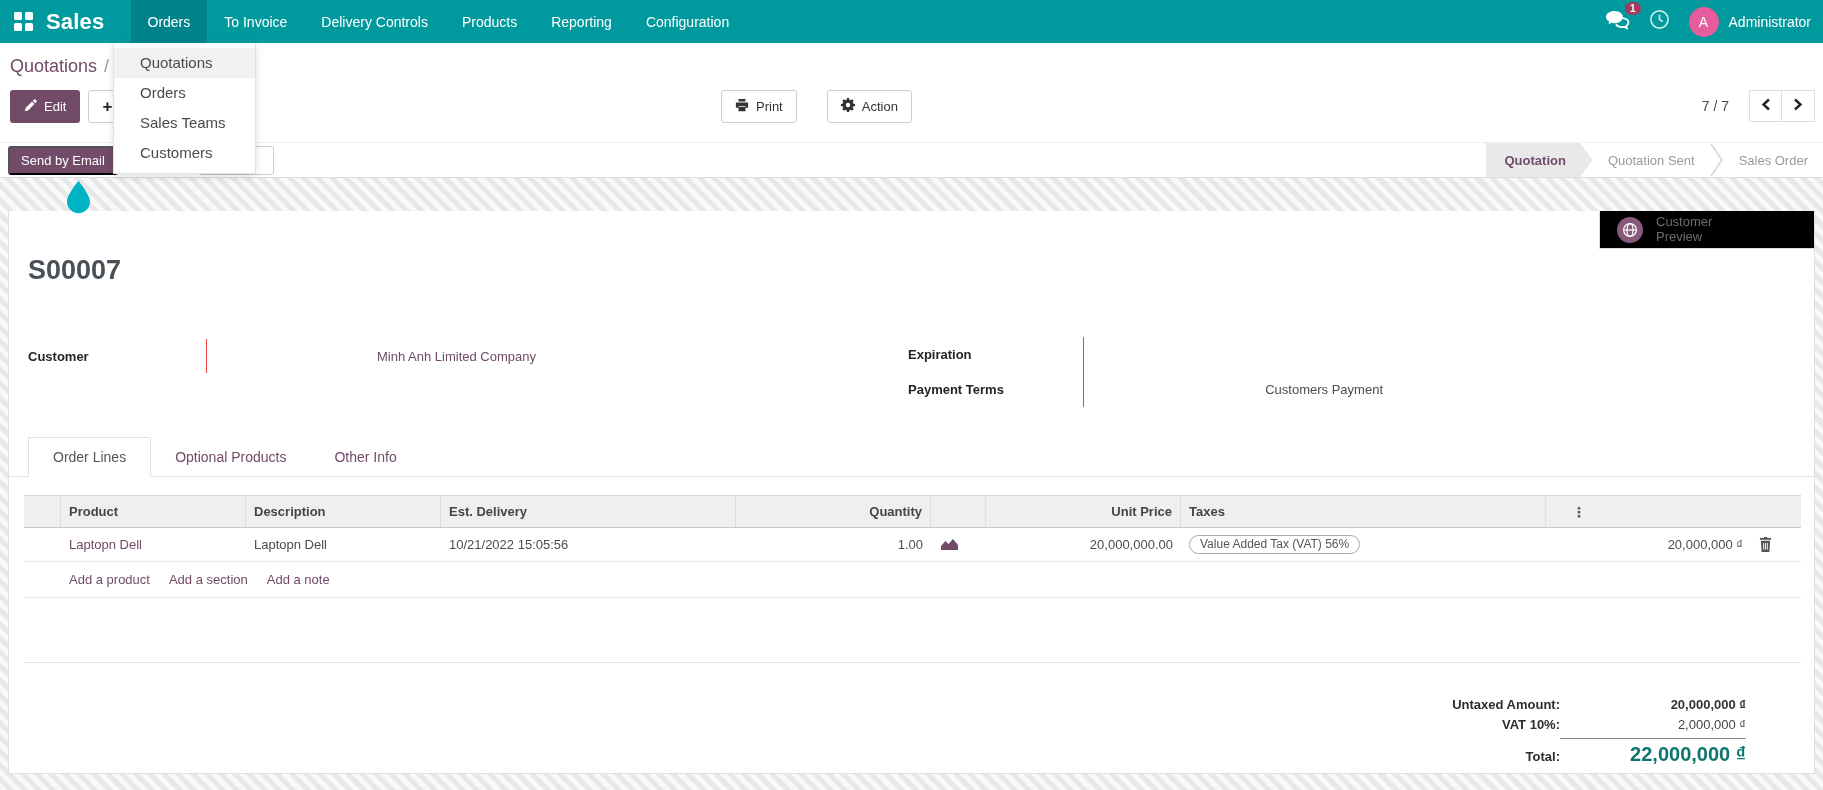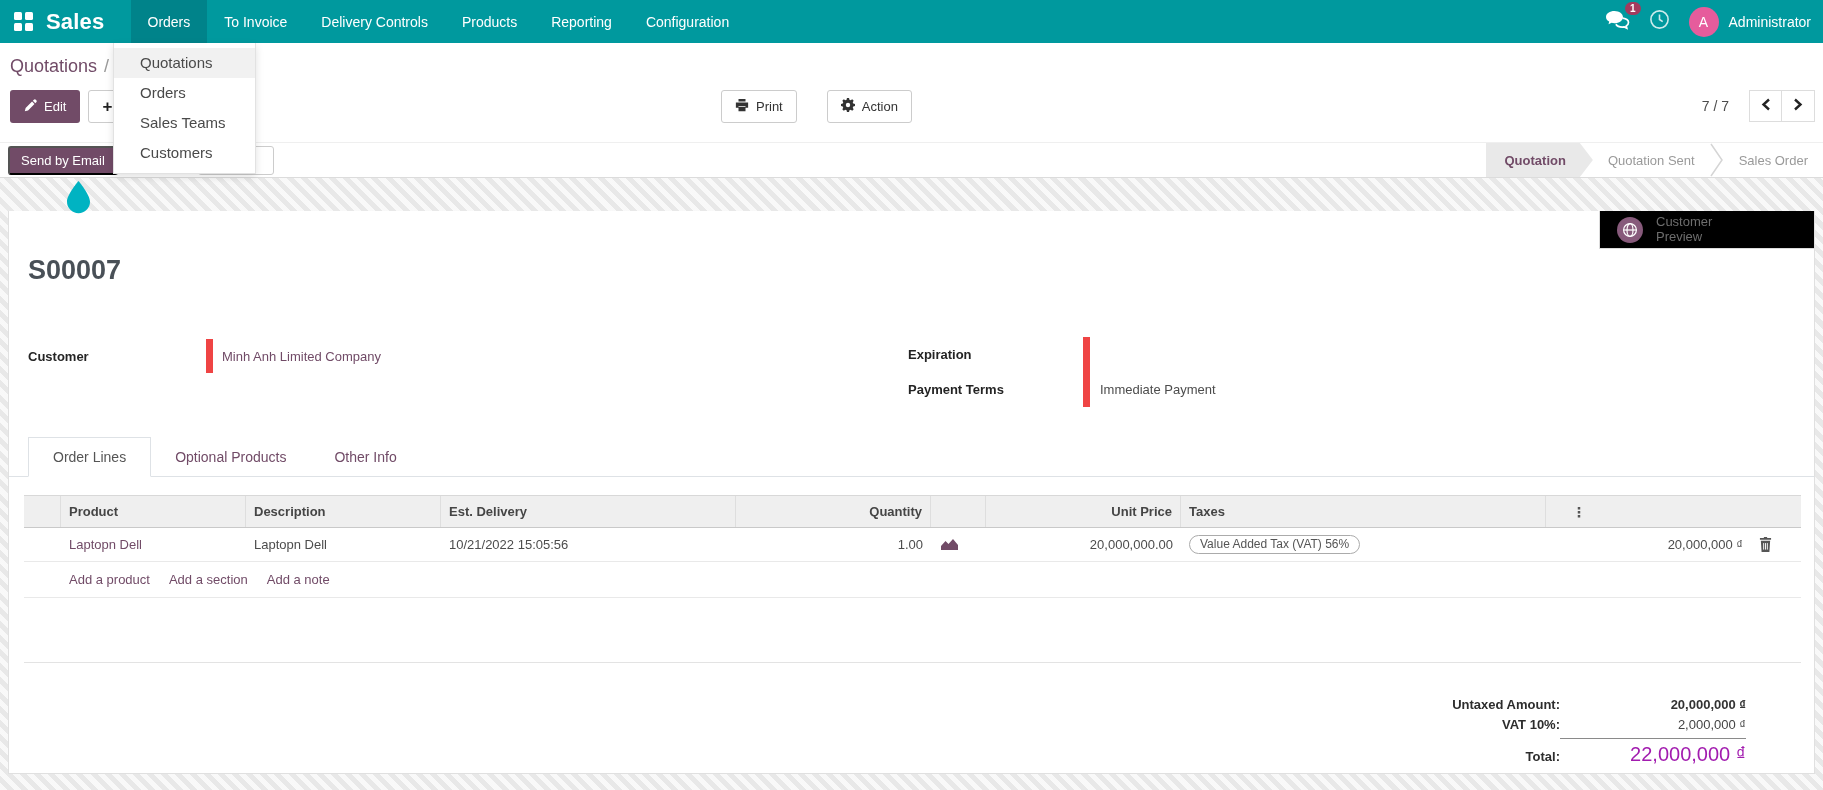--- a/index.html
+++ b/index.html
@@ -81,21 +81,21 @@
                border-left:1px solid #dcdcdc;border-bottom:1px solid #dcdcdc;display:flex;
                align-items:center;gap:13px;padding-left:17px;cursor:pointer;}
   .preview-circle{width:26px;height:26px;border-radius:50%;background:#875A7B;display:flex;
                   align-items:center;justify-content:center;flex:none;}
   .preview-label{font-size:13px;color:#6d6d6d;width:82px;line-height:1.15;}
   .sheet-title{position:absolute;left:19px;top:44px;font-size:27px;font-weight:bold;color:#495057;}
 
   .fgroup{position:absolute;font-size:13px;}
   .frow{display:flex;align-items:center;height:34px;}
   .flabel{font-weight:bold;color:#242424;}
-  .fval{border-left:7px solid #ef4444;height:100%;display:flex;align-items:center;padding-left:9px;}
+  .fval{border-left:1px solid #ef4444;height:100%;display:flex;align-items:center;padding-left:9px;justify-content:flex-end;}
   .g-left{left:19px;top:128px;}
   .g-left .flabel{width:178px;}
   .g-left .fval{width:330px;}
   .g-right{left:899px;top:126px;}
   .g-right .frow{height:35px;}
   .g-right .flabel{width:175px;}
   .g-right .fval{width:300px;padding-left:10px;}
   .link{color:var(--link);cursor:pointer;}
 
   
@@ -131,21 +131,21 @@
   .list-spacer{height:65px;border-bottom:1px solid #e3e3e3;}
   .trash-btn{cursor:pointer;display:flex;}
 
   
   .totals{position:absolute;right:68px;top:486px;}
   .t-row{display:flex;justify-content:flex-end;align-items:baseline;margin-bottom:5px;}
   .t-label{font-weight:bold;font-size:13px;color:#2d2d2d;}
   .t-value{width:186px;text-align:right;font-size:13px;color:#444;}
   .t-row.untaxed .t-value{font-weight:bold;color:#333;}
   .t-row.total .t-label{font-size:13px;}
-  .t-row.total .t-value{font-size:20px;font-weight:normal;color:#a21caf;
+  .t-row.total .t-value{font-size:20px;font-weight:bold;color:#0f766e;
                         border-top:1px solid #8a8a8a;padding-top:4px;margin-top:1px;}
 </style>
 </head>
 <body>
 
 <div class="navbar">
   <div class="apps-icon">
     <span></span>
       <span></span>
       <span></span>
@@ -299,21 +299,21 @@
     <div class="fgroup g-right">
       <div class="frow">
         <div class="flabel">Expiration</div>
         <div class="fval">
             <span></span>
           </div>
       </div>
       <div class="frow">
         <div class="flabel">Payment Terms</div>
         <div class="fval">
-            <span>Immediate Payment</span>
+            <span>Customers Payment</span>
           </div>
       </div>
     </div>
 
     <div class="tabs">
       <div class="tab active">Order Lines</div>
       <div class="tab">Optional Products</div>
       <div class="tab">Other Info</div>
     </div>
 

